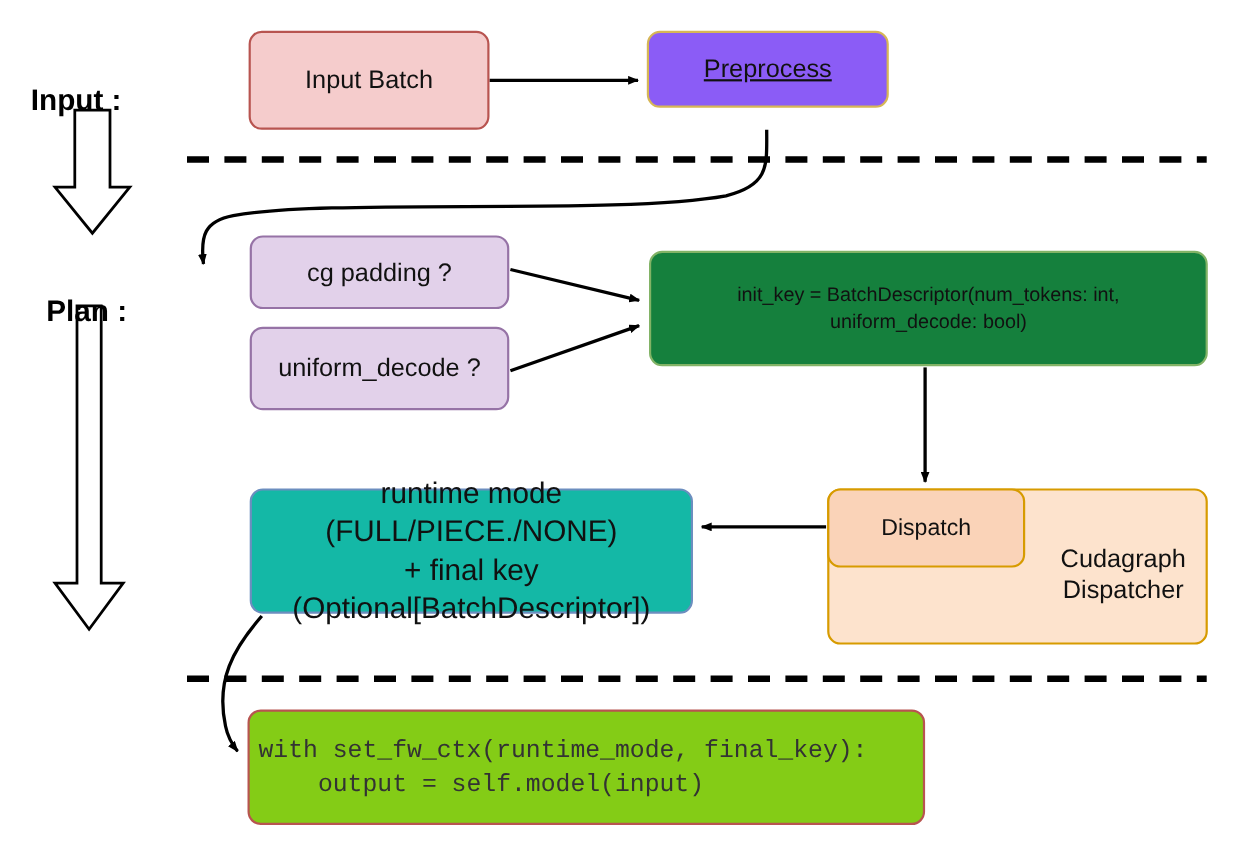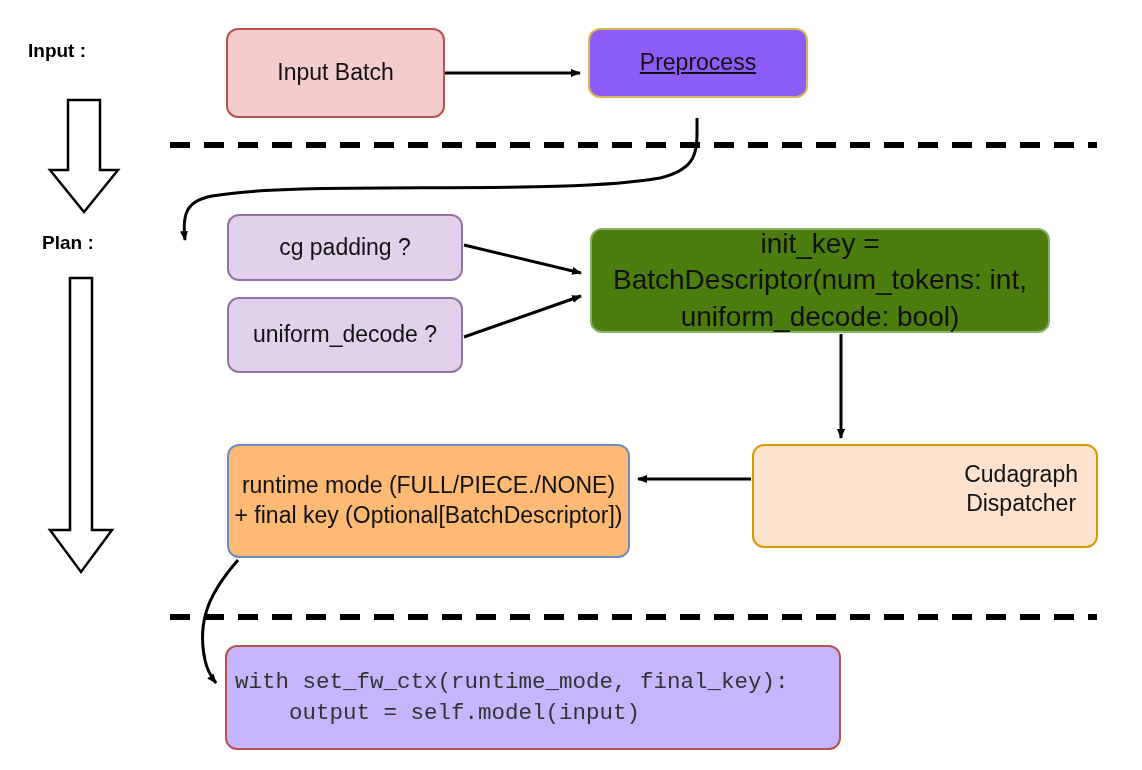--- a/index.html
+++ b/index.html
@@ -10,24 +10,25 @@
     overflow:hidden;
     position:relative;
   }
   #stage{position:absolute;left:0;top:0;width:1142px;height:770px;}
 
   .svg-layer{position:absolute;left:0;top:0;width:1142px;height:770px;pointer-events:none;}
 
   .stage-label{
     position:absolute;
     font-weight:bold;
-    font-size:19px;
+    font-size:27px;
     color:#000;
     letter-spacing:0px;
     white-space:nowrap;
+    margin-top:36px;
   }
 
   .node{
     position:absolute;
     box-sizing:border-box;
     display:flex;
     align-items:center;
     justify-content:flex-end;
     text-align:center;
     border-radius:12px;
@@ -51,45 +52,45 @@
   }
   .n-cg-padding{
     left:227px;top:214px;width:236px;height:67px;
     background:#e2d1ea;border-color:#9673a6;
   }
   .n-uniform-decode{
     left:227px;top:297px;width:236px;height:76px;
     background:#e2d1ea;border-color:#9673a6;
   }
   .n-init-key{
-    left:590px;top:228px;width:460px;height:105px;
-    background:#4d7c0f;border-color:#82b366;
-    font-size:28px;
+    left:590px;top:228px;width:508px;height:105px;
+    background:#15803d;border-color:#82b366;
+    font-size:18px;
   }
   .n-dispatcher-outer{
-    left:752px;top:444px;width:346px;height:104px;
+    left:752px;top:444px;width:346px;height:142px;
     background:#fde3cd;border-color:#d79b00;
-    align-items:flex-start;justify-content:flex-end;
+    align-items:center;justify-content:flex-end;
     padding:14px 18px 0 0;
     line-height:1.25;
   }
   .n-dispatcher-outer .txt{width:auto;text-align:center;}
   .n-dispatch{
     left:752px;top:444px;width:180px;height:72px;
     background:#fad3b8;border-color:#d79b00;
     font-size:21px;
   }
   .n-runtime-mode{
     left:227px;top:444px;width:403px;height:114px;
-    background:#fdba74;border-color:#6c8ebf;
-    font-size:23px;
+    background:#14b8a6;border-color:#6c8ebf;
+    font-size:27px;
   }
   .n-execute-code{
     left:225px;top:645px;width:616px;height:105px;
-    background:#c4b5fd;border-color:#b85450;
+    background:#84cc16;border-color:#b85450;
     font-family:"Liberation Mono","DejaVu Sans Mono",monospace;
     font-size:22.5px;
     justify-content:flex-start;
     align-items:center;
     padding-left:8px;
     line-height:1.35;
     color:#333333;
   }
   .n-execute-code .txt{text-align:left;white-space:pre;}
 
@@ -178,20 +179,23 @@
   <div class="node n-init-key">
     <span class="txt">init_key = BatchDescriptor(num_tokens: int,
 uniform_decode: bool)</span>
   </div>
 
   <div class="node n-dispatcher-outer">
     <span class="txt">Cudagraph
 Dispatcher</span>
   </div>
 
+  <div class="node n-dispatch">
+    <span class="txt">Dispatch</span>
+  </div>
 
   <div class="node n-runtime-mode">
     <span class="txt">runtime mode (FULL/PIECE./NONE)
 + final key (Optional[BatchDescriptor])</span>
   </div>
 
   <div class="node n-execute-code">
     <span class="txt">with set_fw_ctx(runtime_mode, final_key):
     output = self.model(input)</span>
   </div>

